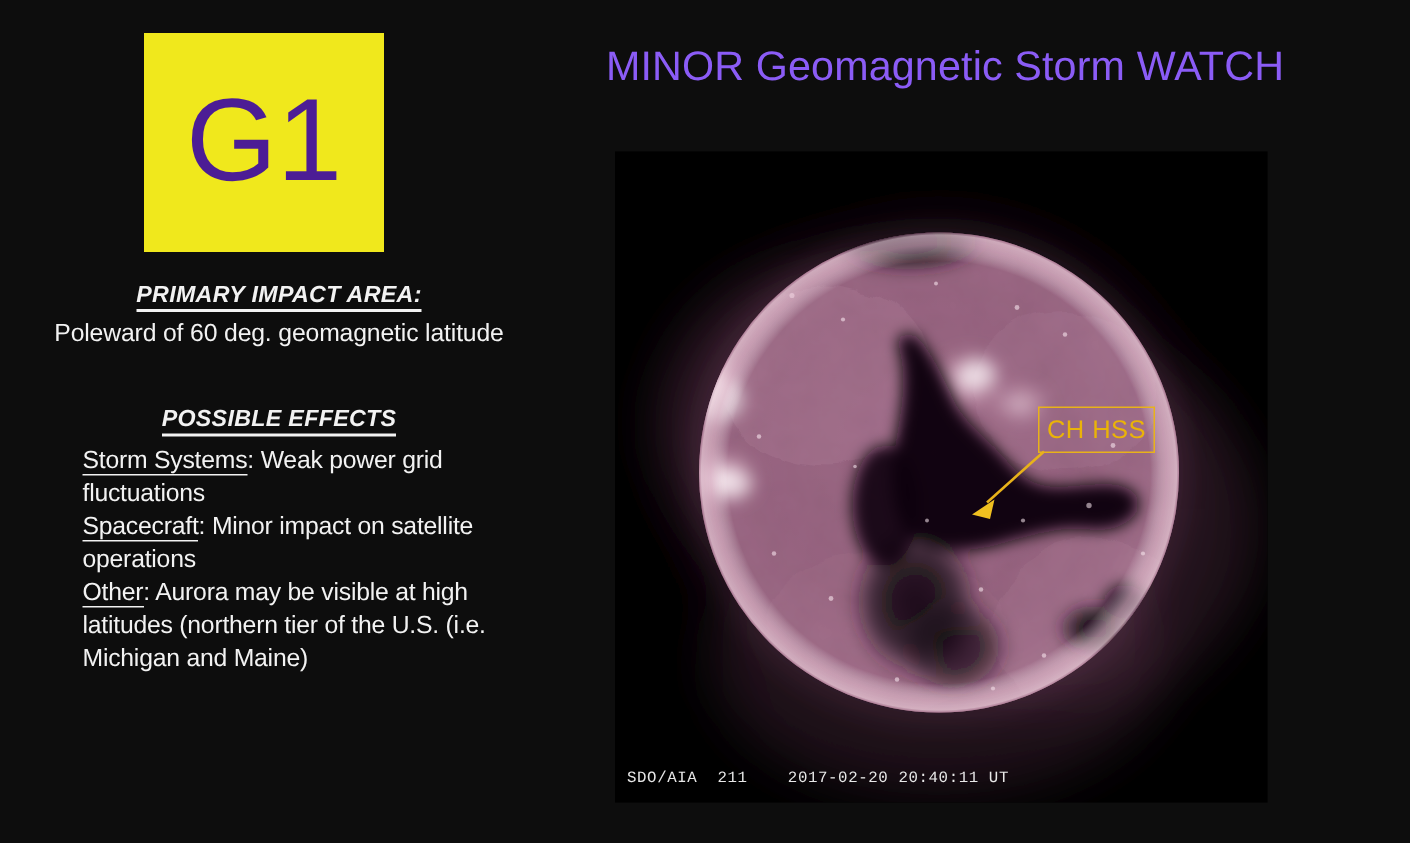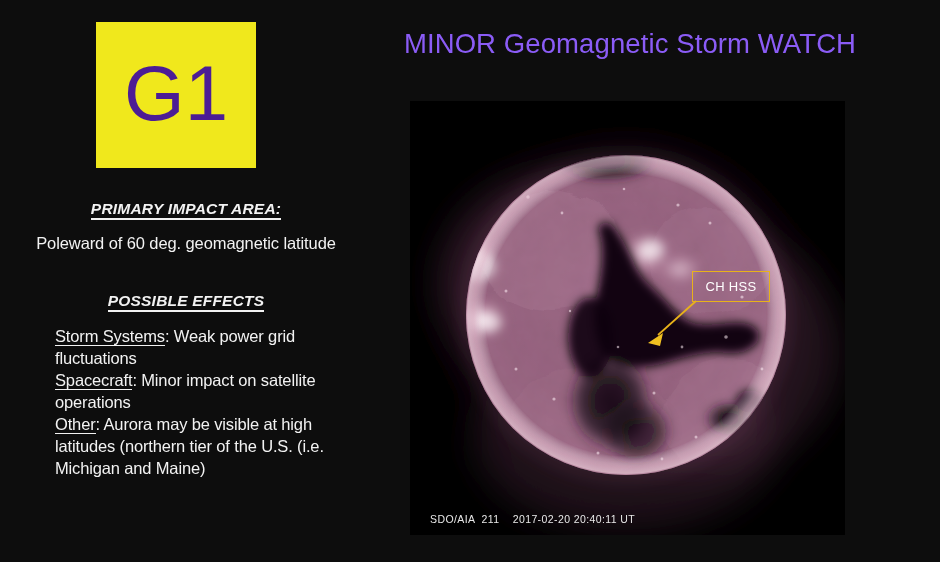--- a/index.html
+++ b/index.html
@@ -65,21 +65,21 @@
     top: 184px;
     width: 372px;
     color: #f2f2f2;
   }
   .head-underline {
     text-align: center;
     font-style: italic;
     font-weight: bold;
     font-size: 15.5px;
     letter-spacing: 0.2px;
-    margin: 16px;
+    margin: 4px;
   }
   .head-underline span {
     border-bottom: 2px solid #f2f2f2;
     padding-bottom: 1px;
   }
   #primary-area-value {
     text-align: center;
     font-size: 16.5px;
     margin: 7px 0 0 0;
     letter-spacing: -0.1px;
@@ -111,43 +111,43 @@
     overflow: hidden;
   }
   #sun-canvas {
     position: absolute;
     left: 0; top: 0;
     width: 435px;
     height: 434px;
   }
   #sun-caption {
     position: absolute;
-    left: 20px;
+    left: 8px;
     bottom: 10px;
     color: #e8e8e8;
-    font-family: Liberation Sans, sans-serif;
+    font-family: Liberation Mono, monospace;
     font-size: 10.5px;
     letter-spacing: 0.4px;
     white-space: pre;
   }
   #ch-hss-box {
     position: absolute;
     left: 282px;
     top: 170px;
     width: 78px;
     height: 31px;
     border: 1.6px solid #e8b21a;
     display: flex;
     align-items: center;
     justify-content: center;
     box-sizing: border-box;
   }
   #ch-hss-box .ch-label {
-    color: #ffffff;
-    font-size: 13px;
+    color: #eab308;
+    font-size: 17px;
     letter-spacing: 0.3px;
     line-height: 1;
   }
   #ch-arrow {
     position: absolute;
     left: 0; top: 0;
     width: 435px;
     height: 434px;
     pointer-events: none;
   }

